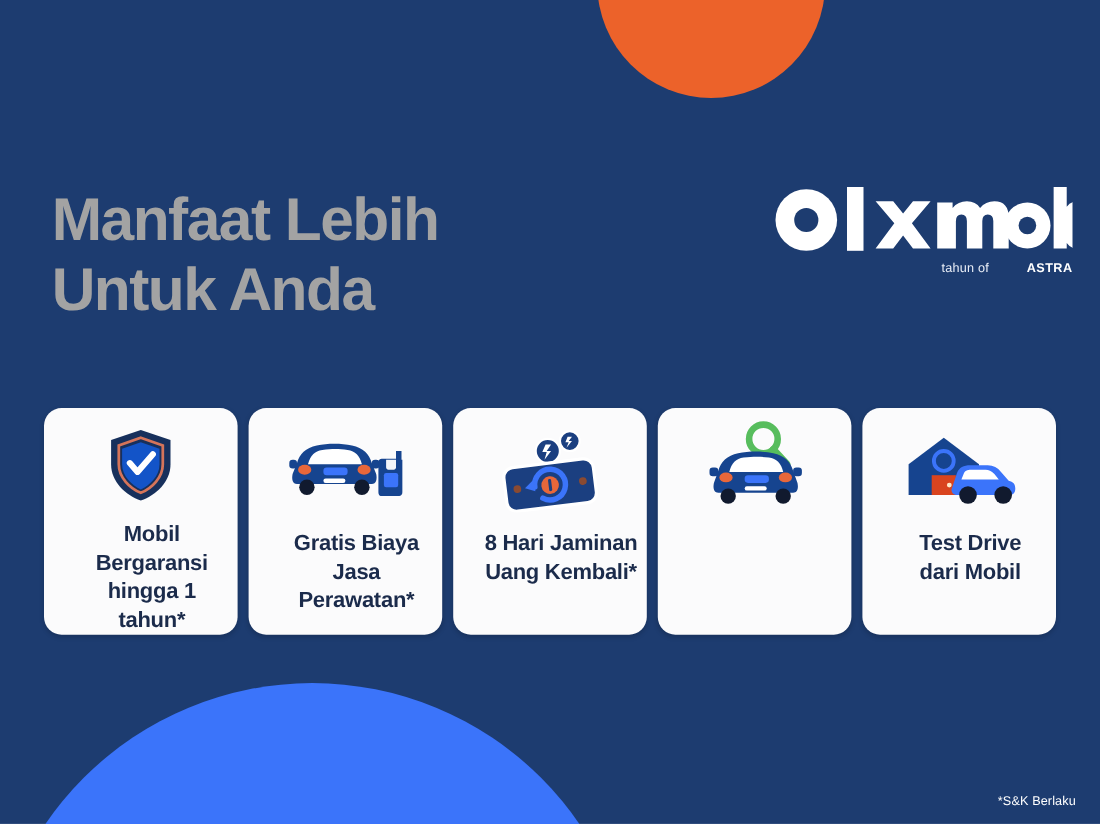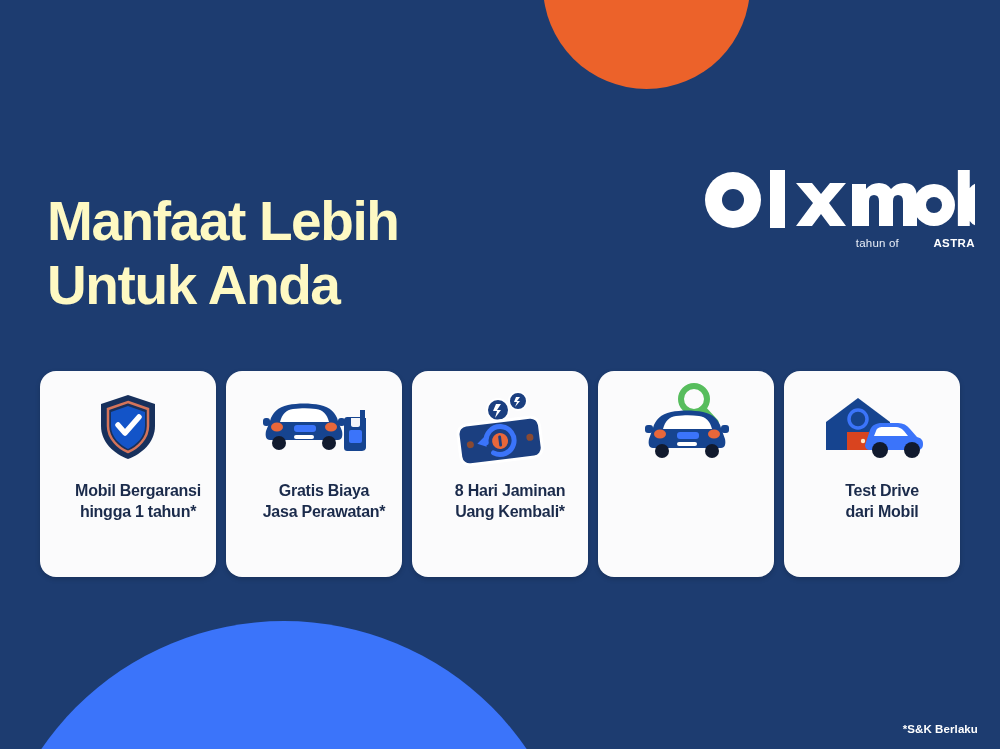--- a/index.html
+++ b/index.html
@@ -26,27 +26,26 @@
     position:absolute;
     left:-10px; top:621px;
     width:588px; height:588px;
     border-radius:50%;
     background:#3b74fa;
   }
   
   .headline {
     position:absolute;
     left:47px; top:168px;
-    color:#fef9c3;
+    color:#a3a3a3;
     font-size:55px;
     font-weight:bold;
     line-height:1.16;
     letter-spacing:-1.4px;
     white-space:pre-line;
-    margin-top:22px;
   }
   
   .logo-wrap {
     position:absolute;
     left:700px; top:170px;
     width:275px;
     text-align:right;
   }
   .logo-mark { display:block; }
   .logo-sub {
@@ -77,42 +76,42 @@
   }
   .card-icon {
     height:104px;
     display:flex;
     align-items:center;
     justify-content:center;
     padding-top:8px;
   }
   .card-label {
     color:#1b2b4b;
-    font-size:16px;
+    font-size:20px;
     font-weight:bold;
     line-height:1.3;
     text-align:center;
     letter-spacing:-0.25px;
     white-space:pre-line;
     padding:0 6px;
     flex:1;
     display:flex;
     align-items:flex-start;
     justify-content:center;
     padding-top:6px;
     margin-left:20px;
   }
   .card.three-line .card-icon { height:96px; }
   
   .footnote {
     position:absolute;
     right:22px; bottom:14px;
     color:#ffffff;
     font-size:11.5px;
-    font-weight:bold;
+    font-weight:normal;
     letter-spacing:0.1px;
     text-align:right;
   }
 </style>
 </head>
 <body>
 
 <div id="stage">
 
   <div class="circle-orange"></div>

